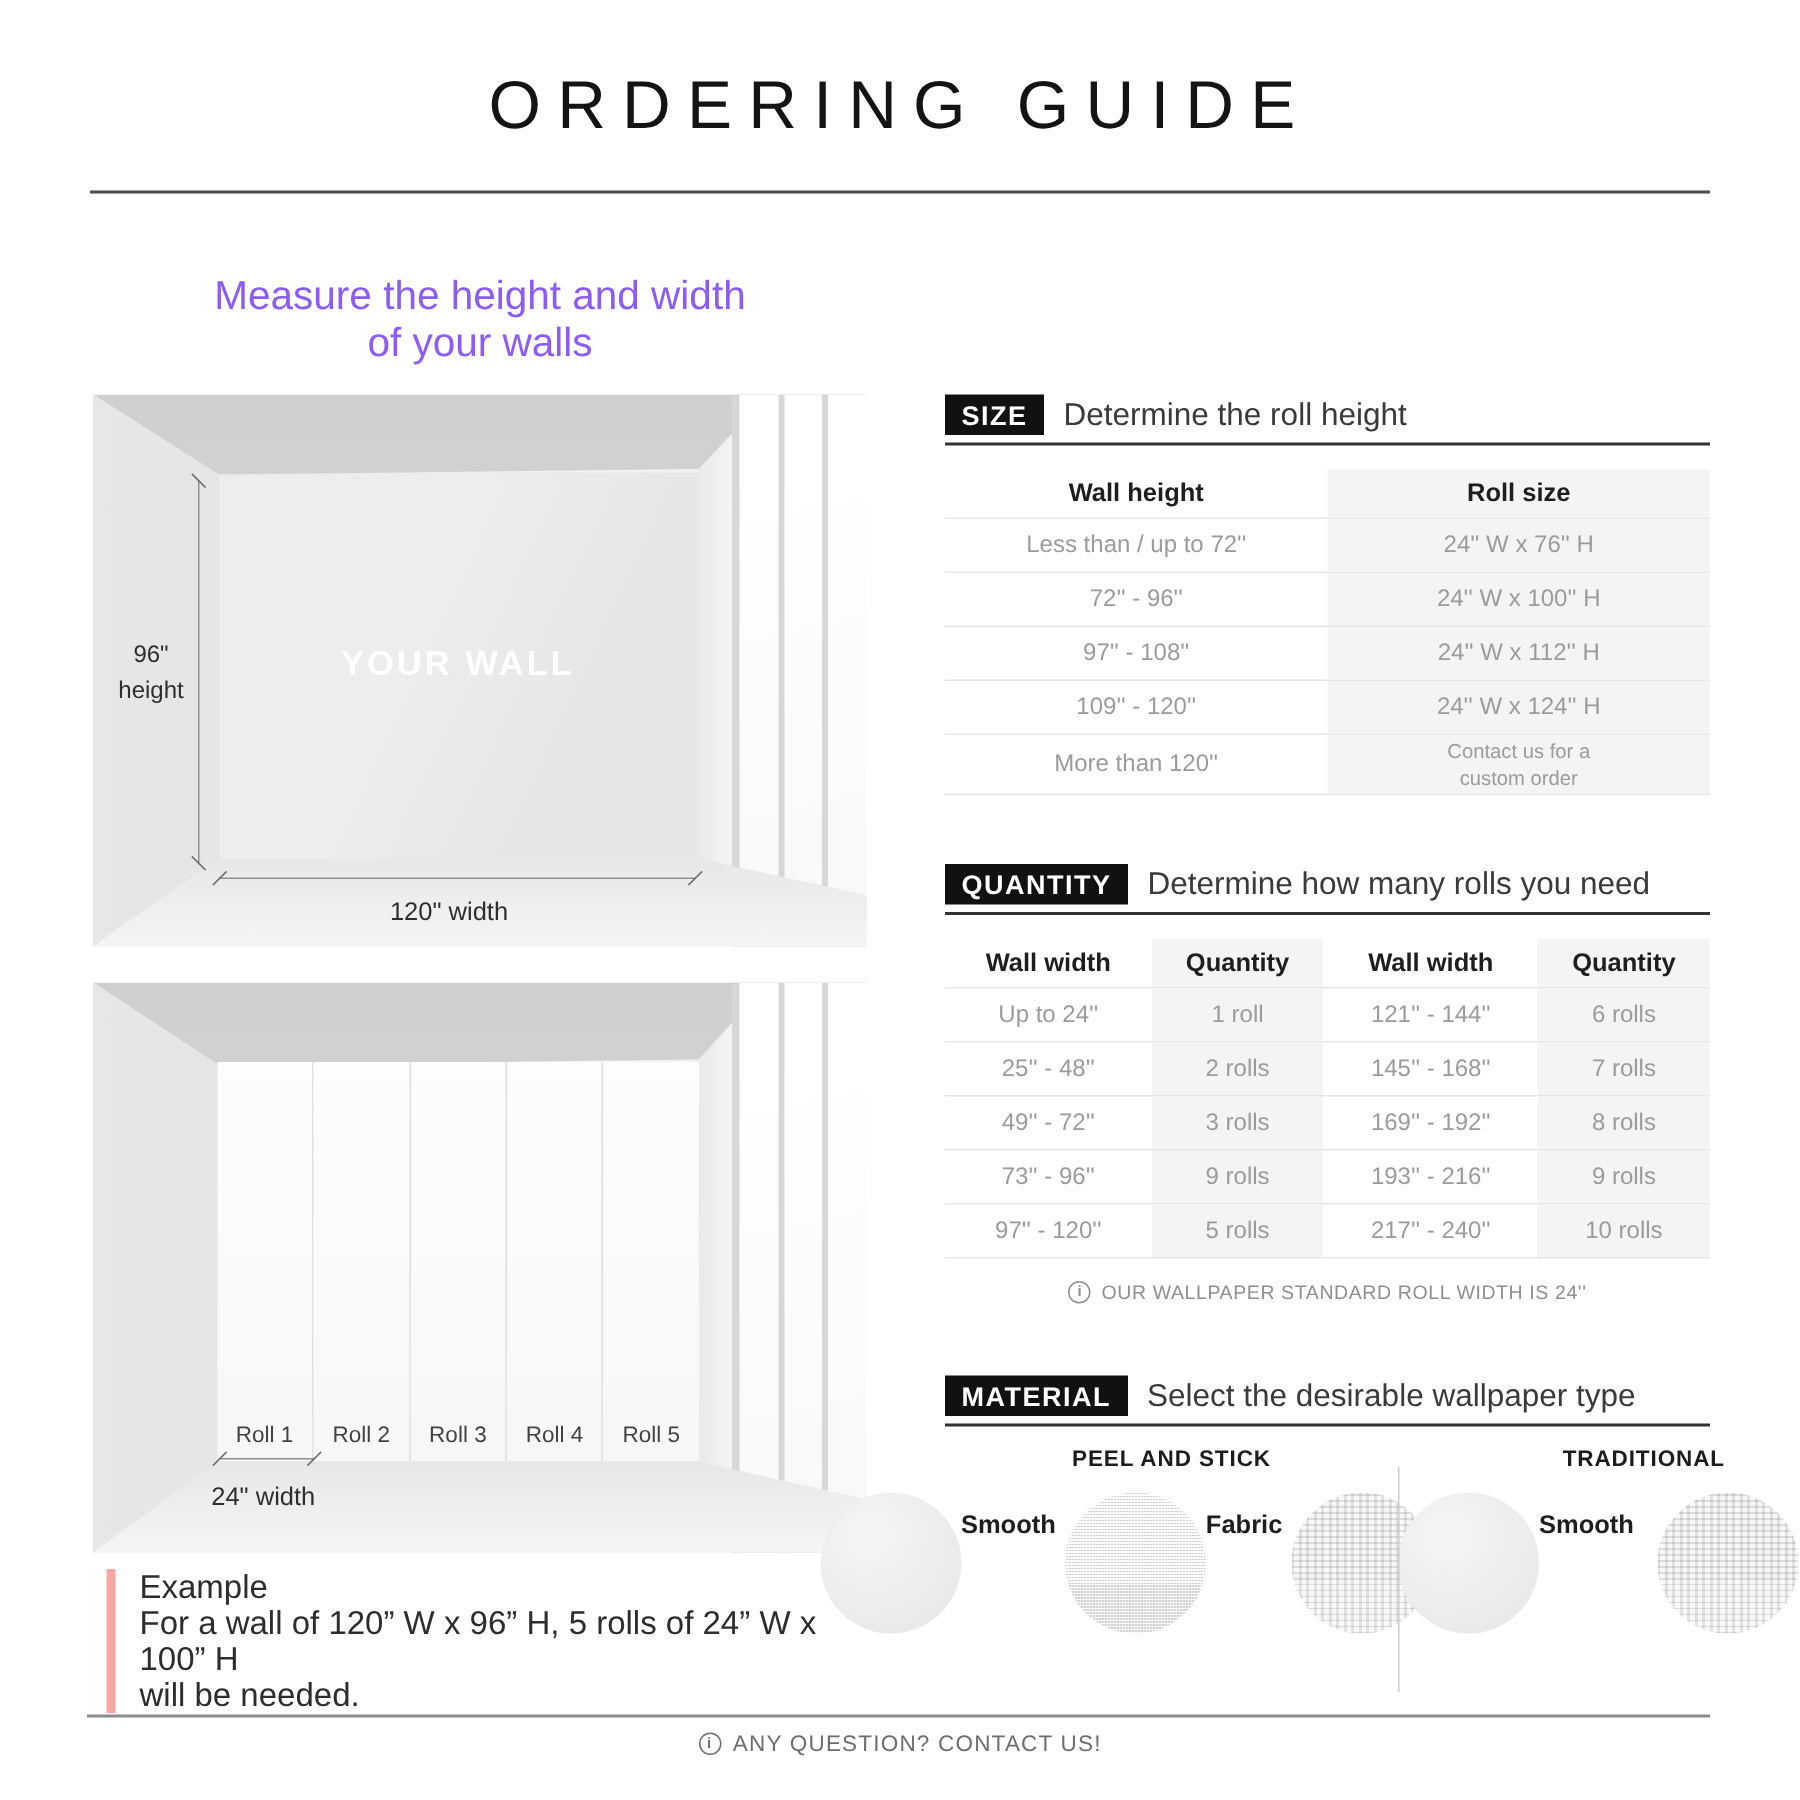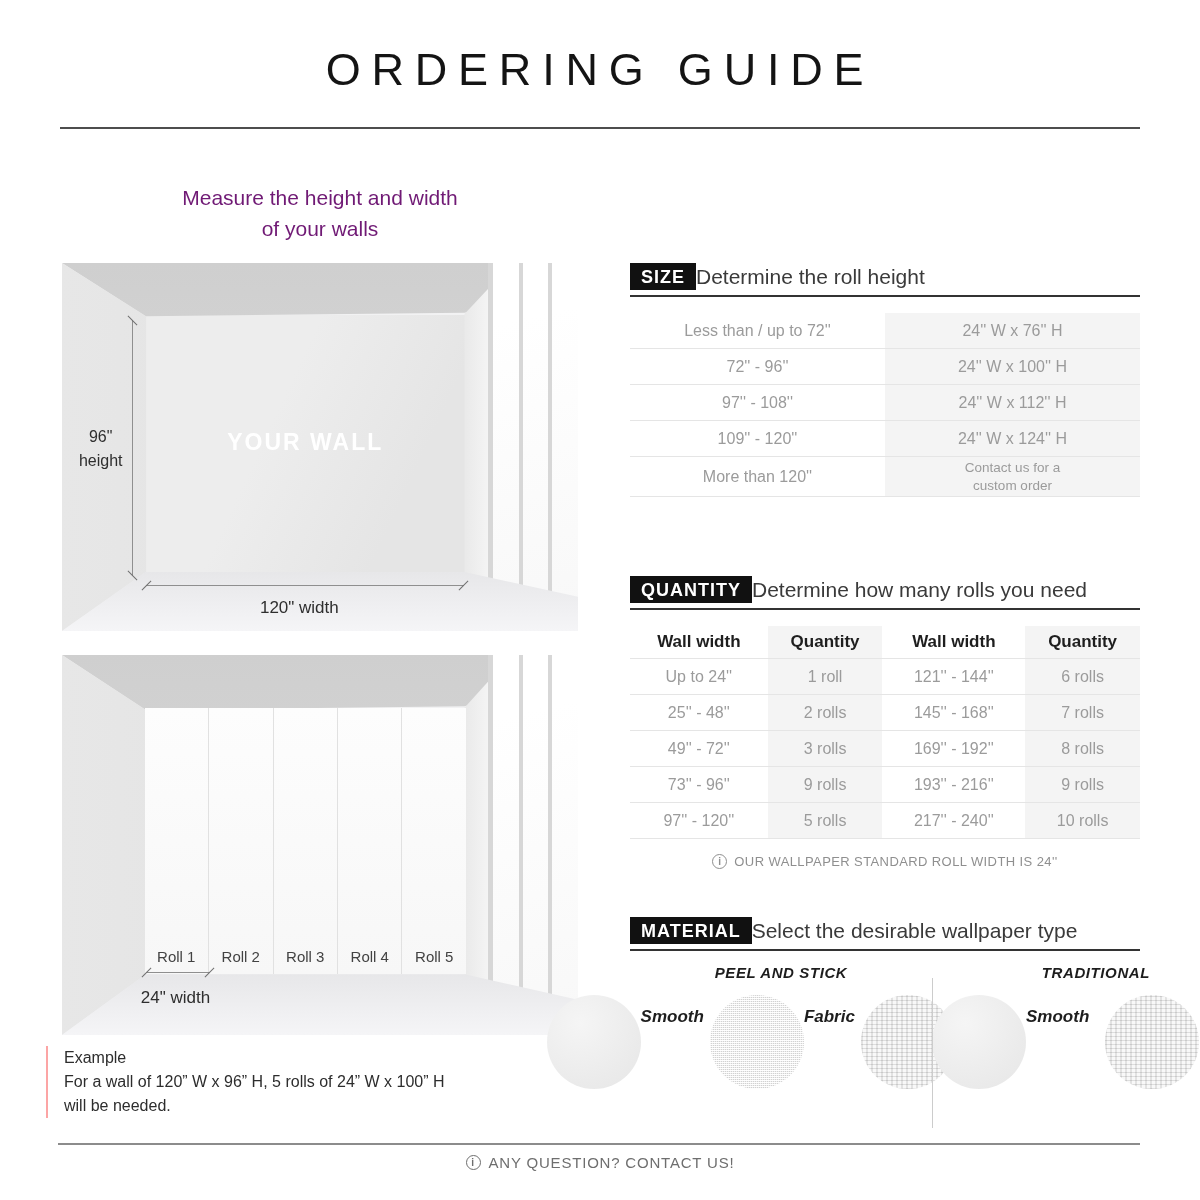--- a/index.html
+++ b/index.html
@@ -11,21 +11,21 @@
 
   
   .title {
     position:absolute; top:44px; left:0; width:100%; text-align:center;
     font-size:45px; font-weight:500; letter-spacing:0.24em; color:#141414;
   }
   .top-rule { position:absolute; top:127px; left:60px; width:1080px; height:2px; background:#4d4d4d; }
 
   
   .col-heading {
-    position:absolute; text-align:center; font-size:21px; color:#701a75; line-height:31px; font-weight:400;
+    position:absolute; text-align:center; font-size:27px; color:#8b5cf6; line-height:31px; font-weight:400;
   }
   .col-heading.left { top:182px; left:60px; width:520px; }
   .col-heading.right { top:186px; left:630px; width:510px; }
   .col-heading span { display:block; }
 
   
   .room { position:absolute; left:62px; width:516px; background:#f2f2f3; overflow:hidden; }
   .room1 { top:263px; height:368px; }
   .room2 { top:655px; height:380px;padding-left:28px; }
   .ceiling { position:absolute; inset:0; background:linear-gradient(180deg,#cfcfcf,#dcdcdc);
@@ -62,27 +62,27 @@
   .room1 .dim-h-label { position:absolute; left:30%; top:91%; width:32%; text-align:center; font-size:17px; color:#2e2e2e; }
   .room2 .dim-h { left:16.2%; top:83.5%; width:12.4%; }
   .room2 .dim-h-label { position:absolute; left:9%; top:87.5%; width:26%; text-align:center; font-size:17px; color:#2e2e2e; }
 
   .rolls { position:absolute; left:16%; top:14%; width:62.3%; height:70%; display:flex; }
   .roll { flex:1; position:relative; background:linear-gradient(180deg,#fdfdfd,#f7f7f7); border-right:1px solid #e1e1e1; }
   .roll:last-child { border-right:none; }
   .roll-label { position:absolute; bottom:9px; left:0; width:100%; text-align:center; font-size:15px; color:#424242; }
 
   
-  .example { position:absolute; left:46px; top:1046px; width:480px;
-    border-left:2px solid #fca5a5; padding-left:16px; font-size:16px; color:#2d2d2d; line-height:24px; }
+  .example { position:absolute; left:71px; top:1046px; width:480px;
+    border-left:6px solid #fca5a5; padding-left:16px; font-size:22px; color:#2d2d2d; line-height:24px; }
 
   
   .section { position:absolute; left:630px; width:510px; }
   .sec-size { top:263px; } .sec-quantity { top:576px; } .sec-material { top:917px; }
-  .section-head { display:flex; align-items:flex-end; border-bottom:2px solid #333333; padding-bottom:5px; }
+  .section-head { display:flex; align-items:flex-end; gap:13px; border-bottom:2px solid #333333; padding-bottom:5px; }
   .badge { background:#111111; color:#ffffff; font-weight:700; font-size:18px;
     letter-spacing:1px; padding:4px 11px 3px; line-height:20px; }
   .section-title { font-size:21px; color:#3a3a3a; padding-bottom:1px; }
 
   
   .tbl { margin-top:16px; width:100%; }
   .trow { display:flex; border-bottom:1px solid #e5e5e5; }
   .tc { display:flex; align-items:center; justify-content:center; text-align:center;
     font-size:16px; color:#9b9b9b; min-height:35px; padding:2px 4px; }
   .alt { background:#f4f4f4; }
@@ -95,21 +95,21 @@
 
   .table-note { margin-top:15px; text-align:center; font-size:13px; letter-spacing:0.4px;
     color:#8f8f8f; display:flex; align-items:center; justify-content:center; gap:7px; }
   .info-icon { display:inline-flex; align-items:center; justify-content:center;
     width:15px; height:15px; border:1px solid currentColor; border-radius:50%;
     font-size:10px; font-weight:700; flex:0 0 auto; }
 
   
   .mat-groups { display:flex; margin-top:13px; position:relative; }
   .mat-divider { position:absolute; left:302px; top:14px; width:1px; height:150px; background:#cccccc; }
-  .mat-group { display:flex; flex-direction:column; align-items:center;font-style:italic; }
+  .mat-group { display:flex; flex-direction:column; align-items:center; }
   .mat-group.g1 { width:302px; } .mat-group.g2 { flex:1; }
   .mat-group-name { font-size:15px; font-weight:700; letter-spacing:0.6px; color:#1d1d1d; }
   .opts { display:flex; gap:6px; margin-top:14px; }
   .g2 .opts { gap:16px; }
   .opt { display:flex; flex-direction:row; align-items:flex-start; }
   .swatch { width:94px; height:94px; border-radius:50%; }
   .swatch.smooth { background:radial-gradient(circle at 35% 30%, #f5f5f5, #ebebeb 65%, #e6e6e6); }
   .swatch.fabric { background-color:#ededed;
     background-image:repeating-linear-gradient(0deg, rgba(255,255,255,0.95) 0 1px, rgba(0,0,0,0.06) 1px 2px),
                      repeating-linear-gradient(90deg, rgba(255,255,255,0.95) 0 1px, rgba(0,0,0,0.06) 1px 2px); }
@@ -199,20 +199,24 @@
     <div>For a wall of 120” W x 96” H, 5 rolls of 24” W x 100” H</div>
     <div>will be needed.</div>
   </div>
 
   <div class="section sec-size">
     <div class="section-head">
       <span class="badge">SIZE</span>
       <span class="section-title">Determine the roll height</span>
     </div>
     <div class="tbl size-tbl">
+      <div class="trow thead">
+        <div class="tc">Wall height</div>
+        <div class="tc alt">Roll size</div>
+      </div>
       <div class="trow">
         <div class="tc">Less than / up to 72''</div>
         <div class="tc alt">24'' W x 76'' H</div>
       </div>
       <div class="trow">
         <div class="tc">72'' - 96''</div>
         <div class="tc alt">24'' W x 100'' H</div>
       </div>
       <div class="trow">
         <div class="tc">97'' - 108''</div>

